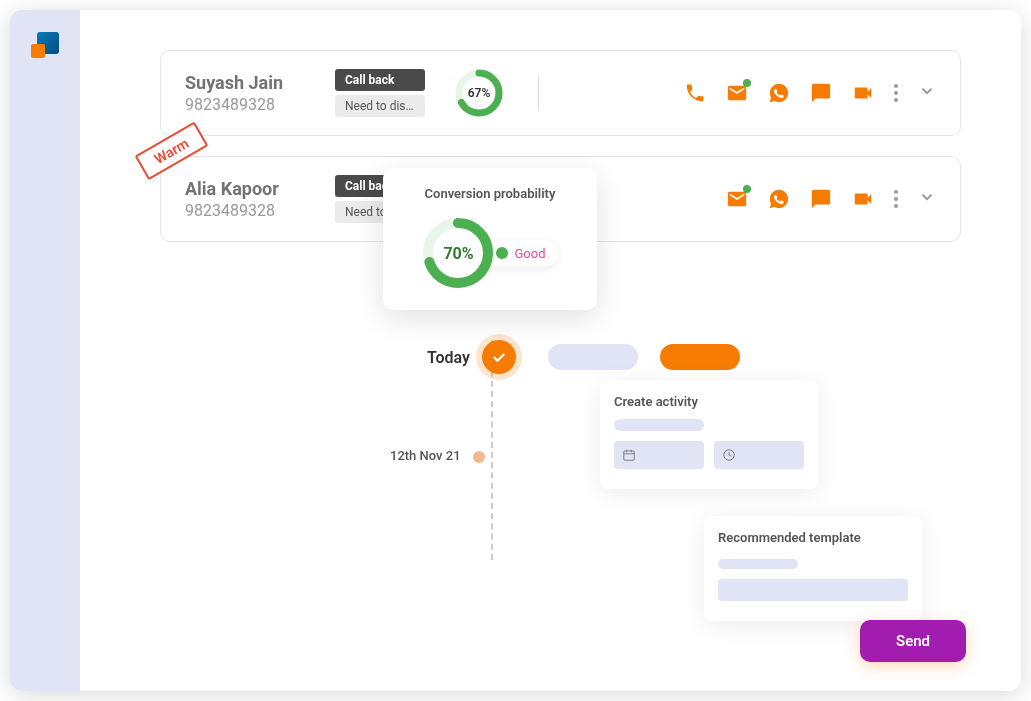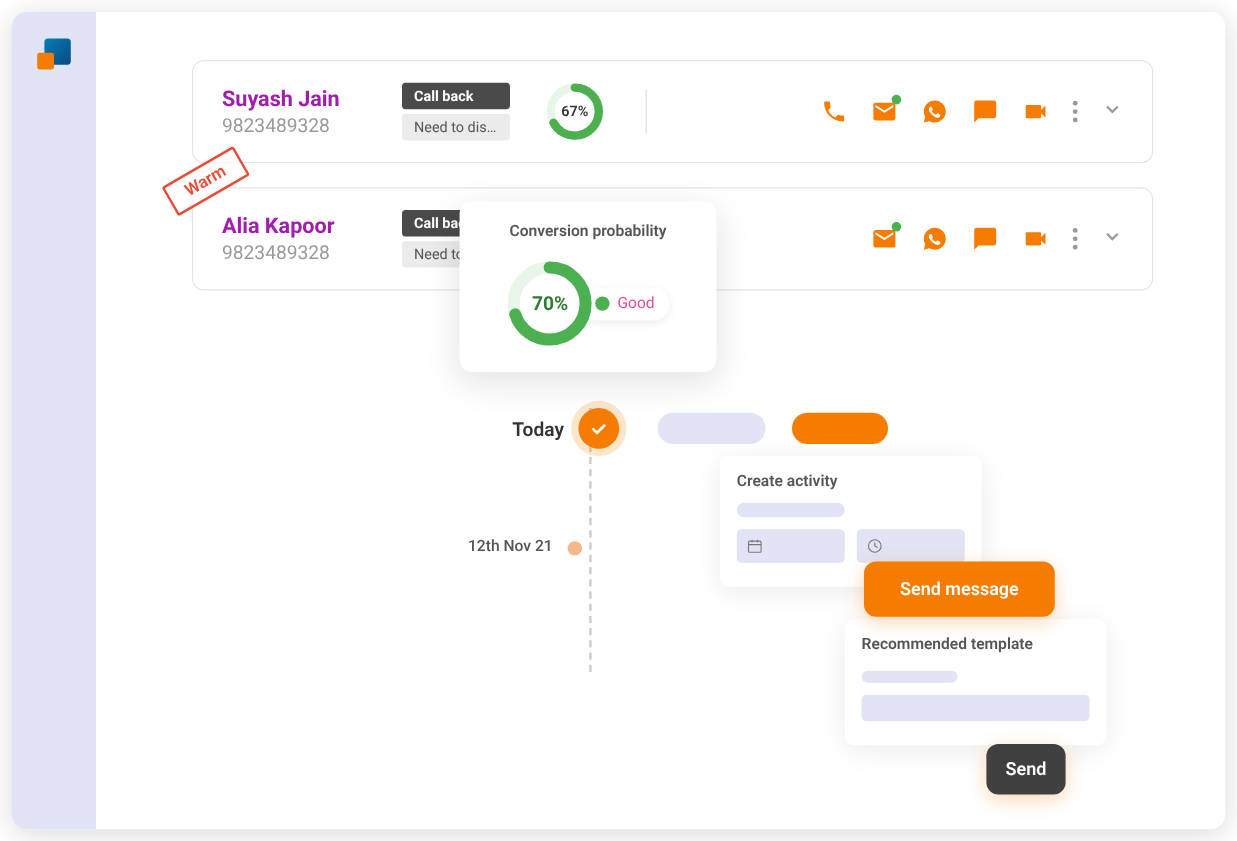--- a/index.html
+++ b/index.html
@@ -75,21 +75,21 @@
       transform: rotate(-30deg);
       border: 2px solid #e94b35;
       color: #e94b35;
       padding: 4px 14px;
       font-weight: 600;
       font-size: 14px;
       background: rgba(255,255,255,0.6);
       border-radius: 2px;
     }
     .lead-info { width: 150px; }
-    .lead-name { font-size: 18px; font-weight: 700; color: #a21caf; }
+    .lead-name { font-size: 18px; font-weight: 700; color: #737373; }
     .lead-phone { font-size: 16px; color: #999; margin-top: 2px; }
     .lead-notes { display: flex; flex-direction: column; gap: 4px; margin-right: 30px; }
     .note-tag {
       font-size: 12px;
       padding: 4px 10px;
       border-radius: 3px;
       white-space: nowrap;
       overflow: hidden;
       text-overflow: ellipsis;
       width: 90px;
@@ -339,24 +339,24 @@
     }
     .ph-block {
       height: 22px;
       background: #e1e4f5;
       border-radius: 4px;
       width: 100%;
     }
     .send-btn {
       position: absolute;
       top: 610px;
-      left: 812px;
-      background: #404040;
+      left: 850px;
+      background: #a21caf;
       color: #fff;
-      padding: 12px 16px;
+      padding: 12px 36px;
       border-radius: 10px;
       font-size: 15px;
       font-weight: 600;
       box-shadow: 0 4px 16px rgba(245,124,0,0.3);
       cursor: pointer;
       z-index: 6;
     }
   </style>
 </head>
 <body>
@@ -526,21 +526,20 @@
       <div class="ph-input">
         <svg viewBox="0 0 24 24">
             <circle cx="12" cy="12" r="9"></circle>
             <line x1="12" y1="7" x2="12" y2="12"></line>
             <line x1="12" y1="12" x2="16" y2="14"></line>
           </svg>
       </div>
     </div>
   </div>
 
-  <div class="send-msg-btn">Send message</div>
 
   <div class="rec-template">
     <div class="rec-title">Recommended template</div>
     <div class="ph-bar2"></div>
     <div class="ph-block"></div>
   </div>
 
   <div class="send-btn">Send</div>
 
 </div>

